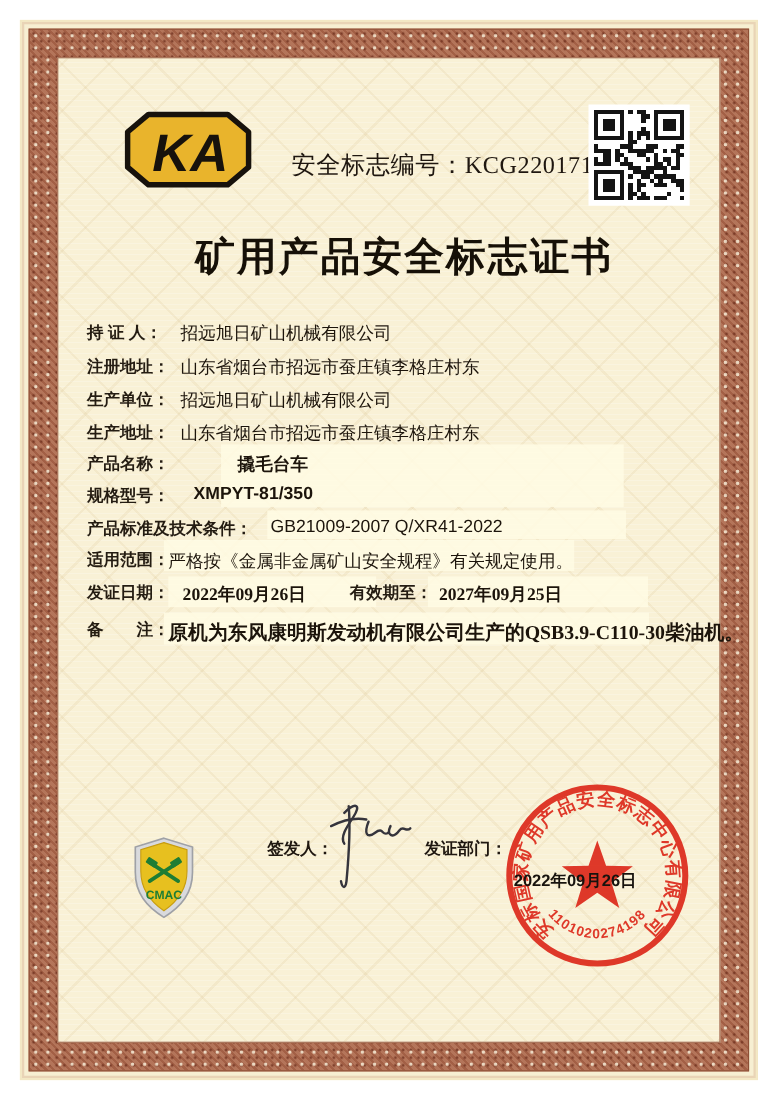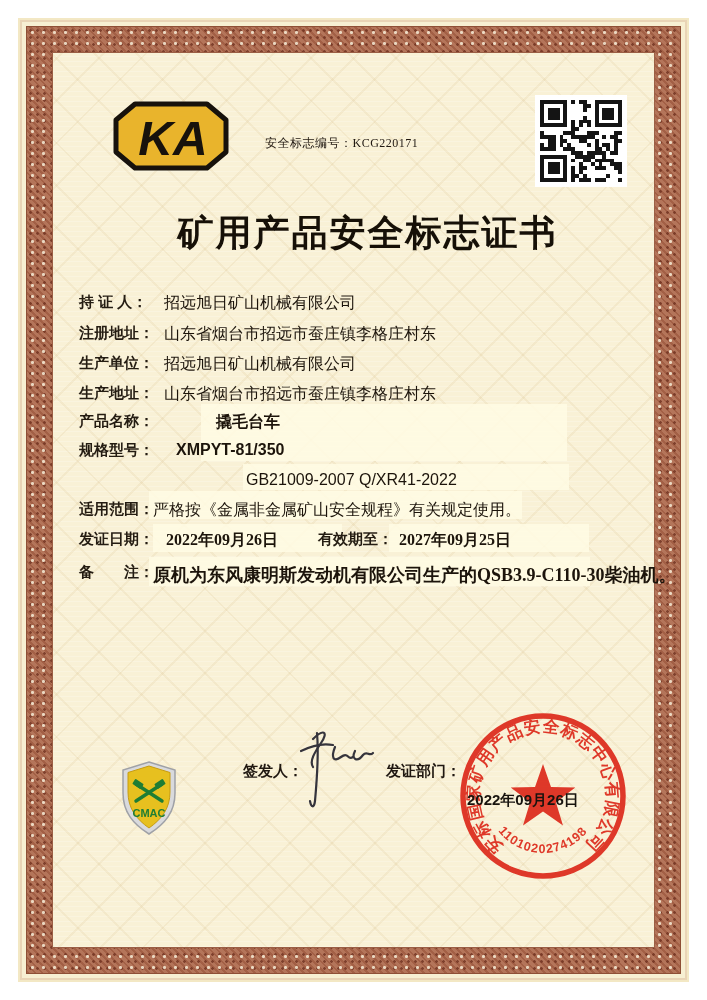--- a/index.html
+++ b/index.html
@@ -15,21 +15,21 @@
           repeating-linear-gradient(45deg, rgba(142,70,45,.45) 0 2px, transparent 2px 5px);
         background-size:11px 11px,7px 7px,auto;}
   .content{position:absolute;inset:52px;background-color:#f9f1d6;border:1px solid #9b5f45;
         background-image:
           repeating-linear-gradient(45deg, rgba(205,176,118,.13) 0 2px, transparent 2px 30px),
           repeating-linear-gradient(-45deg, rgba(205,176,118,.13) 0 2px, transparent 2px 30px),
           repeating-linear-gradient(0deg, rgba(255,255,255,.22) 0 1px, transparent 1px 5px);}
   .abs{position:absolute;}
   
   .ka-logo{left:34px;top:48px;width:116px;height:70px;padding-left:26px;}
-  .certno{left:212px;top:82px;font-size:12px;letter-spacing:.5px;white-space:nowrap;}
+  .certno{left:212px;top:82px;font-size:22px;letter-spacing:.5px;white-space:nowrap;}
   .qr{left:482px;top:42px;width:92px;height:92px;background:#fff;padding:5px;box-sizing:border-box;}
   .qr svg{width:100%;height:100%;fill:#141414;shape-rendering:crispEdges;}
   .title{left:0;right:0;top:156px;text-align:center;font-size:36px;font-weight:bold;
          font-family:"Liberation Sans","DejaVu Sans",sans-serif;letter-spacing:2px;color:#161007;margin-left:28px;}
   
   .pale{background:rgba(255,251,228,.85);}
   .boxA{left:148px;top:351px;width:366px;height:57px;}
   .boxB{left:190px;top:411px;width:326px;height:26px;}
   .boxC{left:96px;top:438px;width:373px;height:28px;}
   .boxD{left:100px;top:471px;width:189px;height:28px;}
@@ -335,20 +335,21 @@
     </div>
     <div class="frow r4">
       <span class="flabel">产品名称：</span>
       <span class="fvalue v4">撬毛台车</span>
     </div>
     <div class="frow r5">
       <span class="flabel">规格型号：</span>
       <span class="fvalue v5">XMPYT-81/350</span>
     </div>
     <div class="frow r6">
+      <span class="flabel">产品标准及技术条件：</span>
       <span class="fvalue v6">GB21009-2007 Q/XR41-2022</span>
     </div>
     <div class="frow r7">
       <span class="flabel">适用范围：</span>
       <span class="fvalue v7">严格按《金属非金属矿山安全规程》有关规定使用。</span>
     </div>
 
     <div class="frow rowIssue">
       <span class="flabel">发证日期：</span>
       <span class="fvalue vIssue">2022年09月26日</span>

